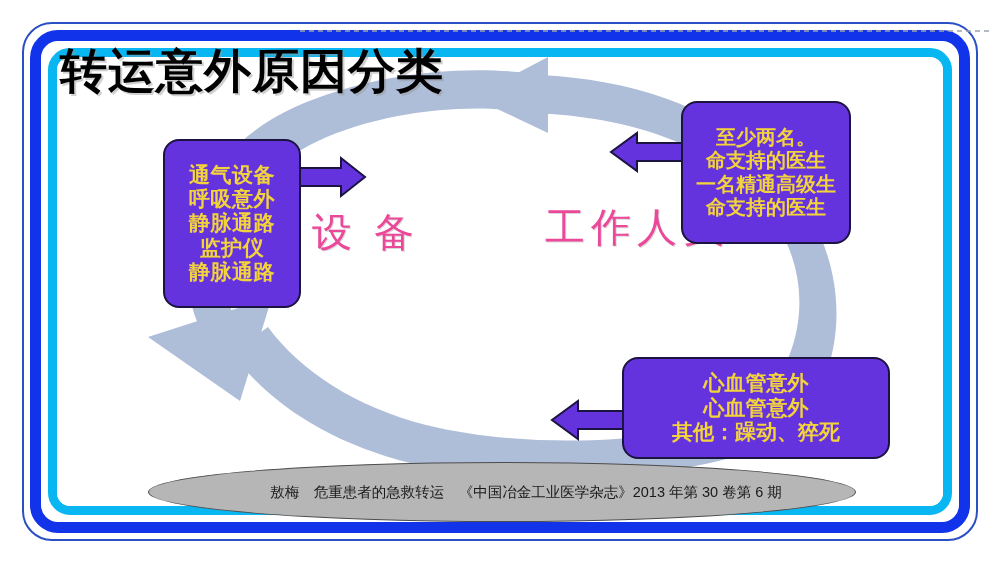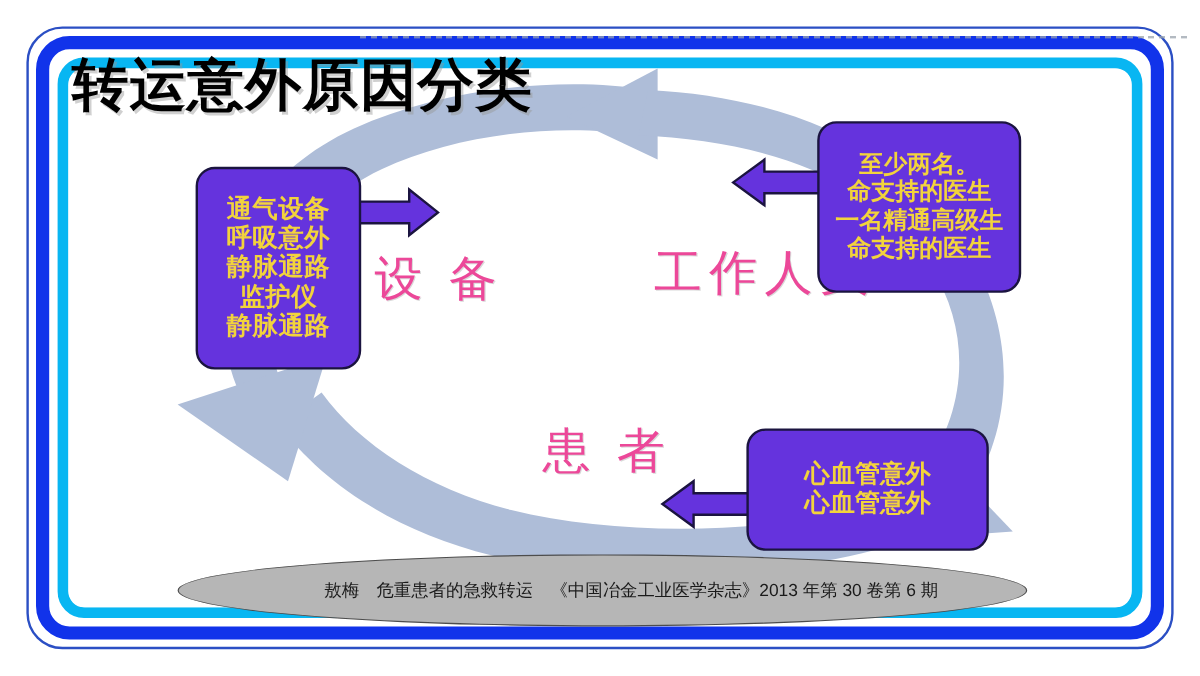--- a/index.html
+++ b/index.html
@@ -121,21 +121,21 @@
   #box-equipment {
     left: 163px; top: 139px; width: 138px; height: 169px;
     font-size: 21px;
     letter-spacing: .5px;
   }
   #box-staff {
     left: 681px; top: 101px; width: 170px; height: 143px;
     font-size: 20px;
   }
   #box-patient {
-    left: 622px; top: 357px; width: 202px; height: 102px;
+    left: 622px; top: 357px; width: 268px; height: 102px;
     font-size: 21px;
   }
 
   
   .conn {
     position: absolute;
     z-index: 7;
   }
   #conn-equipment { left: 297px; top: 155px; width: 70px; height: 44px; }
   #conn-staff     { left: 607px; top: 130px; width: 82px; height: 44px; }
@@ -204,21 +204,20 @@
                C 404 404, 536 400, 632 370 Z"></path>
 
       <polygon points="28,292 152,252 120,356"></polygon>
     </g>
   </svg>
 
   <div class="title">转运意外原因分类</div>
 
   <div class="cat-label" id="label-equipment">设 备</div>
   <div class="cat-label" id="label-staff">工作人员</div>
-  <div class="cat-label" id="label-patient">患 者</div>
 
   <svg class="conn" id="conn-equipment" viewBox="0 0 70 44">
     <polygon points="0,13 44,13 44,3 68,22 44,41 44,31 0,31" fill="#6533dd" stroke="#1b1440" stroke-width="2"></polygon>
   </svg>
 
   <svg class="conn" id="conn-staff" viewBox="0 0 82 44">
     <polygon points="82,13 30,13 30,3 4,22 30,41 30,31 82,31" fill="#6533dd" stroke="#1b1440" stroke-width="2"></polygon>
   </svg>
 
   <svg class="conn" id="conn-patient" viewBox="0 0 82 44">
@@ -236,19 +235,20 @@
   <div class="callout" id="box-staff">
     <div class="line">至少两名。</div>
     <div class="line">命支持的医生</div>
     <div class="line">一名精通高级生</div>
     <div class="line">命支持的医生</div>
   </div>
 
   <div class="callout" id="box-patient">
     <div class="line">心血管意外</div>
     <div class="line">心血管意外</div>
+    <div class="line">其他：躁动、猝死</div>
   </div>
 
   <div id="footer">
     <span id="footer-text">敖梅　危重患者的急救转运　《中国冶金工业医学杂志》2013 年第 30 卷第 6 期</span>
   </div>
 
 </div>
 
 </body></html>

